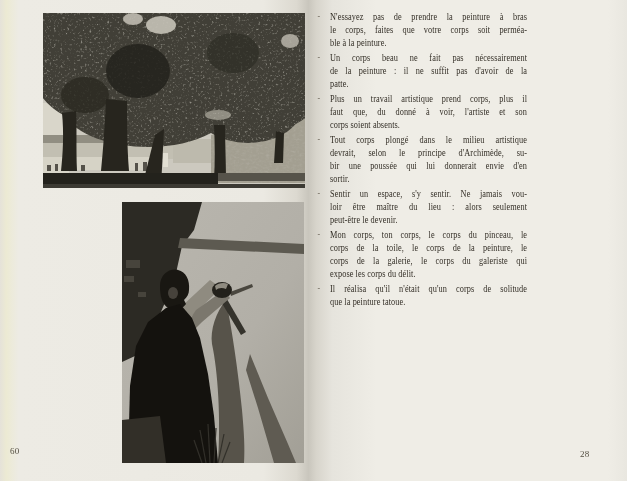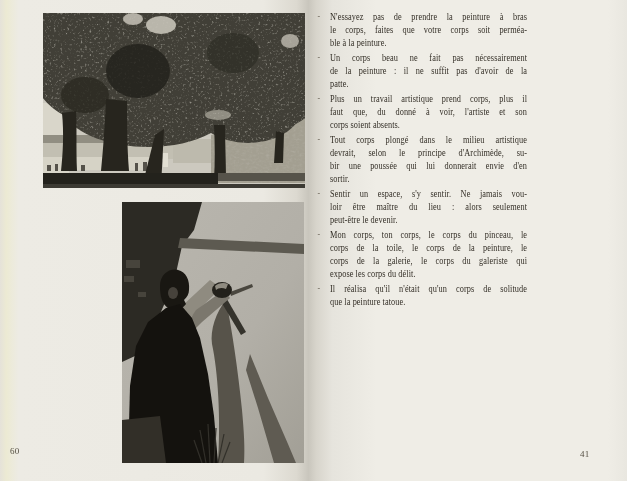--- a/index.html
+++ b/index.html
@@ -224,16 +224,16 @@
       </div>
 
       <div class="para">
         <span class="dash">-</span>
         <div class="line">Il réalisa qu'il n'était qu'un corps de solitude</div>
         <div class="line last">que la peinture tatoue.</div>
       </div>
 
     </div>
 
-    <div class="pagenum pagenum-right">41</div>
+    <div class="pagenum pagenum-right">28</div>
   </div>
 
 </div>
 
 </body></html>

